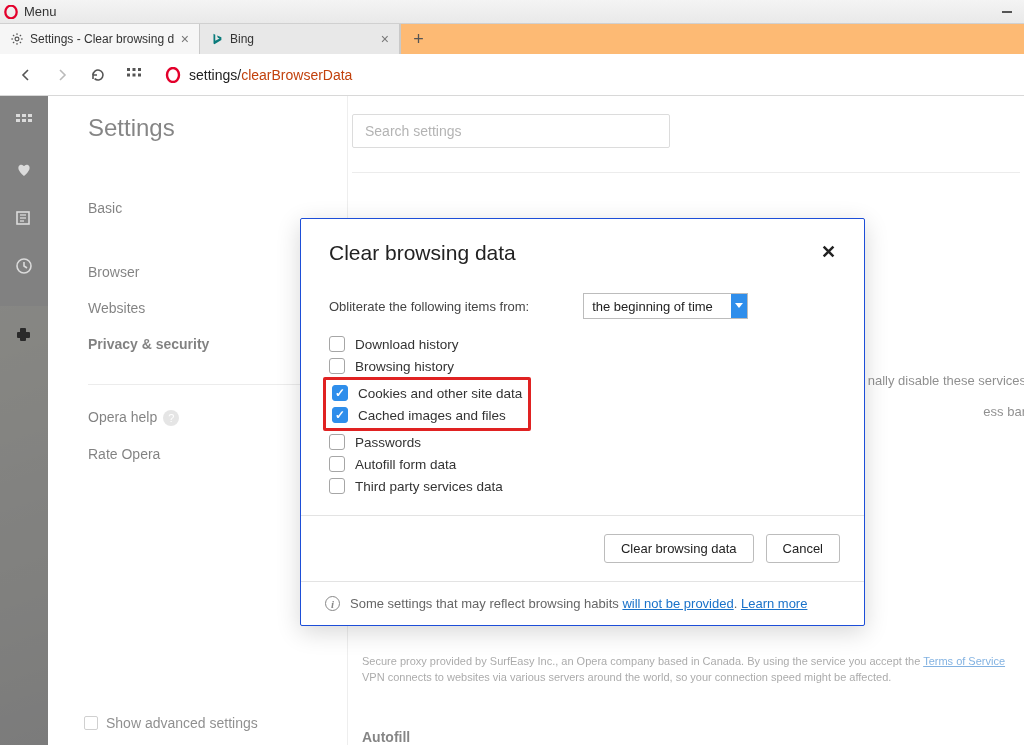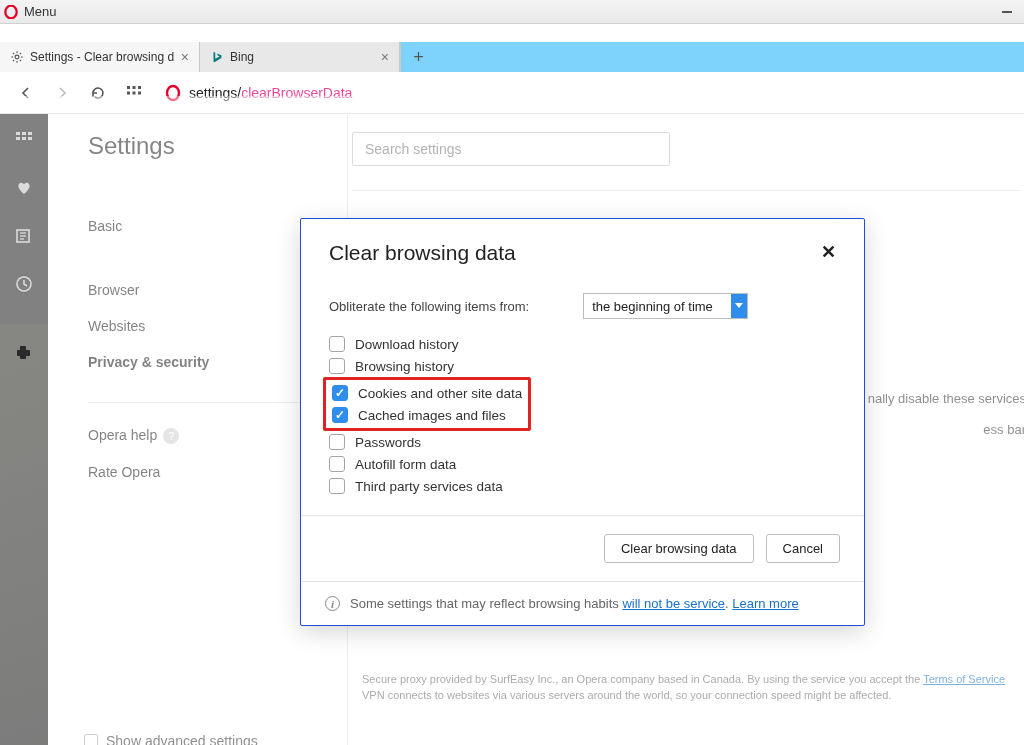--- a/index.html
+++ b/index.html
@@ -6,35 +6,35 @@
   body { font-family: "Segoe UI", Arial, sans-serif; width: 1024px; height: 745px; overflow: hidden; background: #fff; font-size: 13px; color: #333; }
 
   
   .menubar { height: 24px; background: linear-gradient(#f4f4f4,#e9e9e9); display: flex; align-items: center; padding: 9px 4px; border-bottom: 1px solid #d0d0d0; }
   .menubar-left { display: flex; align-items: center; gap: 6px; }
   .opera-logo-sm { width: 14px; height: 14px; }
   .menubar-right { margin-left: auto; display: flex; align-items: center; gap: 4px; padding-right: 2px; }
   .win-btn { width: 22px; height: 18px; display:flex; align-items:center; justify-content:center; color:#555; }
 
   
-  .tabstrip { height: 30px; background: #7dd3fc; display:flex; align-items:stretch;margin-top:18px; }
+  .tabstrip { height: 30px; background: #fdba74; display:flex; align-items:stretch; }
   .tab { display:flex; align-items:center; gap:6px; padding:0 10px; min-width: 200px; max-width: 220px; border-right:1px solid #c9c9c9; background:#f6f6f6; position:relative; }
   .tab.inactive { background:#e8e8e8; }
   .tab-favicon { width:14px; height:14px; display:flex; align-items:center; justify-content:center; }
   .tab-title { white-space:nowrap; overflow:hidden; text-overflow:ellipsis; flex:1; font-size:12px; color:#333; }
   .tab-close { margin-left:auto; color:#777; font-size:14px; cursor:pointer; }
   .newtab { display:flex; align-items:center; justify-content:center; width:36px; font-size:18px; color:#555; border-left:1px solid #c9c9c9; }
 
   
   .navbar { height: 42px; background:#fff; border-bottom:1px solid #d8d8d8; display:flex; align-items:center; gap:12px; padding:0 14px; }
   .nav-btn { width:24px; height:24px; display:flex; align-items:center; justify-content:center; color:#666; }
   .addr-wrap { flex:1; height:30px; border:1px solid transparent; display:flex; align-items:center; padding:0 6px; gap:8px; }
   .addr-icon { width:16px; height:16px; }
   .addr-text { font-size:14px; color:#222; }
-  .addr-text .gray { color:#ec4899; }
+  .addr-text .gray { color:#c2410c; }
 
   
   .content { display:flex; height: calc(745px - 24px - 30px - 42px); }
   .vbar { width:48px; background:#1a1a1a; display:flex; flex-direction:column; align-items:center; padding-top:16px; gap:28px; position:relative; }
   .vbar .vicon { width:20px; height:20px; color:#bdbdbd; display:flex; align-items:center; justify-content:center; }
   .vbar-photo { position:absolute; top:210px; bottom:0; left:0; right:0; background: linear-gradient(to bottom, rgba(0,0,0,0.4), rgba(0,0,0,0.4)), linear-gradient(160deg,#4a4a3a 0%, #2a2a20 60%, #111 100%); opacity:0.6; }
   .vbar-ext { position:relative; z-index:1; }
 
   .settings-side { width: 300px; background:#fff; border-right:1px solid #e0e0e0; padding: 18px 24px 0 40px; }
   .settings-title { font-size: 24px; font-weight: 400; margin-bottom: 48px; color:#222; }
@@ -309,18 +309,18 @@
           </div>
         </div>
     </div>
     <div class="modal-actions">
       <button class="btn">Clear browsing data</button>
       <button class="btn">Cancel</button>
     </div>
     <div class="modal-footer">
       <span class="info-icon">i</span>
       <span>
-        <span>Some settings that may reflect browsing habits </span><a class="link">will not be service</a><span>. </span><a class="link">Learn more</a>
+        <span>Some settings that may reflect browsing habits </span><a class="link">will not be provided</a><span>. </span><a class="link">Learn more</a>
       </span>
     </div>
   </div>
 
 </div>
 
 </body></html>

